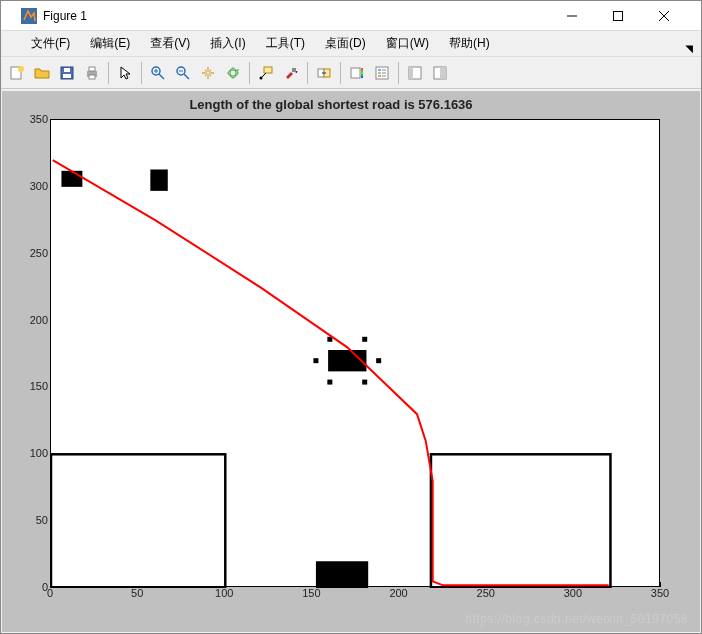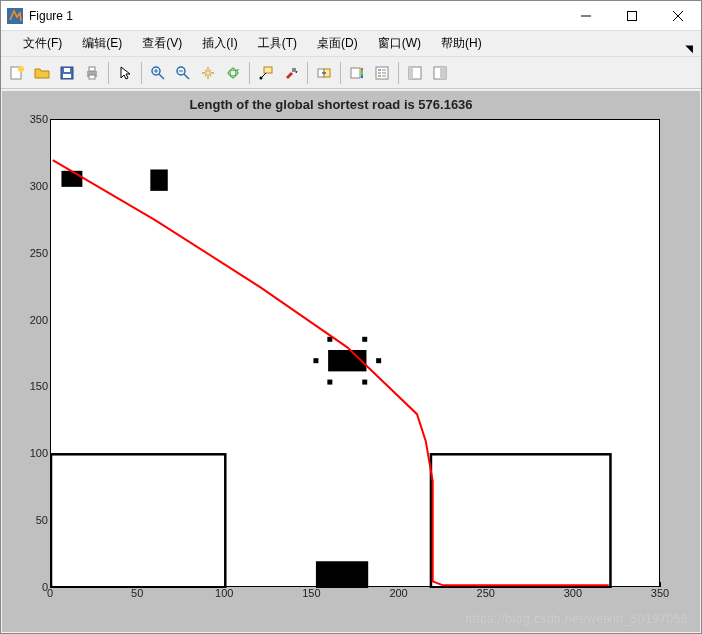--- a/index.html
+++ b/index.html
@@ -1,22 +1,22 @@
 <!DOCTYPE html>
 <html><head>
 <meta charset="utf-8">
 <style>
   * { box-sizing: border-box; margin: 0; padding: 0; }
   body { font-family: "Microsoft YaHei", "SimSun", sans-serif; font-size: 12px; background: #fff; }
   .window { width: 702px; height: 634px; border: 1px solid #888; position: relative; background: #f0f0f0; }
-  .titlebar { height: 30px; background: #fff; display: flex; align-items: center; padding: 0 0; border-bottom: 1px solid #ddd; }
+  .titlebar { height: 30px; background: #fff; display: flex; align-items: center; padding: 0 14px; border-bottom: 1px solid #ddd; }
   .titlebar .icon { width: 16px; height: 16px; margin: 0 6px; }
   .titlebar .title { flex: 1; font-size: 12px; color: #000; }
   .titlebar .wc { width: 46px; height: 30px; display: flex; align-items: center; justify-content: center; }
-  .menubar { height: 26px; background: #f0f0f0; display: flex; align-items: center; padding: 0 12px; border-bottom: 1px solid #ddd; position: relative; }
+  .menubar { height: 26px; background: #f0f0f0; display: flex; align-items: center; padding: 0 20px; border-bottom: 1px solid #ddd; position: relative; }
   .menubar .m { padding: 3px 10px; cursor: default; }
   .menubar .expand { position: absolute; right: 8px; bottom: 2px; font-size: 10px; }
   .toolbar { height: 32px; background: #f0f0f0; display: flex; align-items: center; padding: 2px 4px; border-bottom: 1px solid #c8c8c8; gap: 1px; }
   .toolbar .sep { width: 1px; height: 22px; background: #bbb; margin: 0 3px; }
   .tb-btn { width: 24px; height: 24px; display: flex; align-items: center; justify-content: center; border: 1px solid transparent; }
   .figure-area { position: absolute; top: 90px; left: 1px; right: 1px; bottom: 1px; background: #c0c0c0; }
   .chart-title { position: absolute; top: 6px; left: 0; right: 40px; text-align: center; font-size: 13px; color: #222; font-family: Helvetica, Arial, sans-serif; font-weight: bold; }
   .axes { position: absolute; top: 28px; left: 48px; width: 610px; height: 468px; background: #fff; border: 1px solid #000; }
   .ytick { position: absolute; left: 0; width: 46px; text-align: right; font-size: 11px; color: #222; transform: translateY(-50%); font-family: Helvetica, Arial, sans-serif;}
   .xtick { position: absolute; bottom: -18px; font-size: 11px; color: #222; transform: translateX(-50%); font-family: Helvetica, Arial, sans-serif;}

